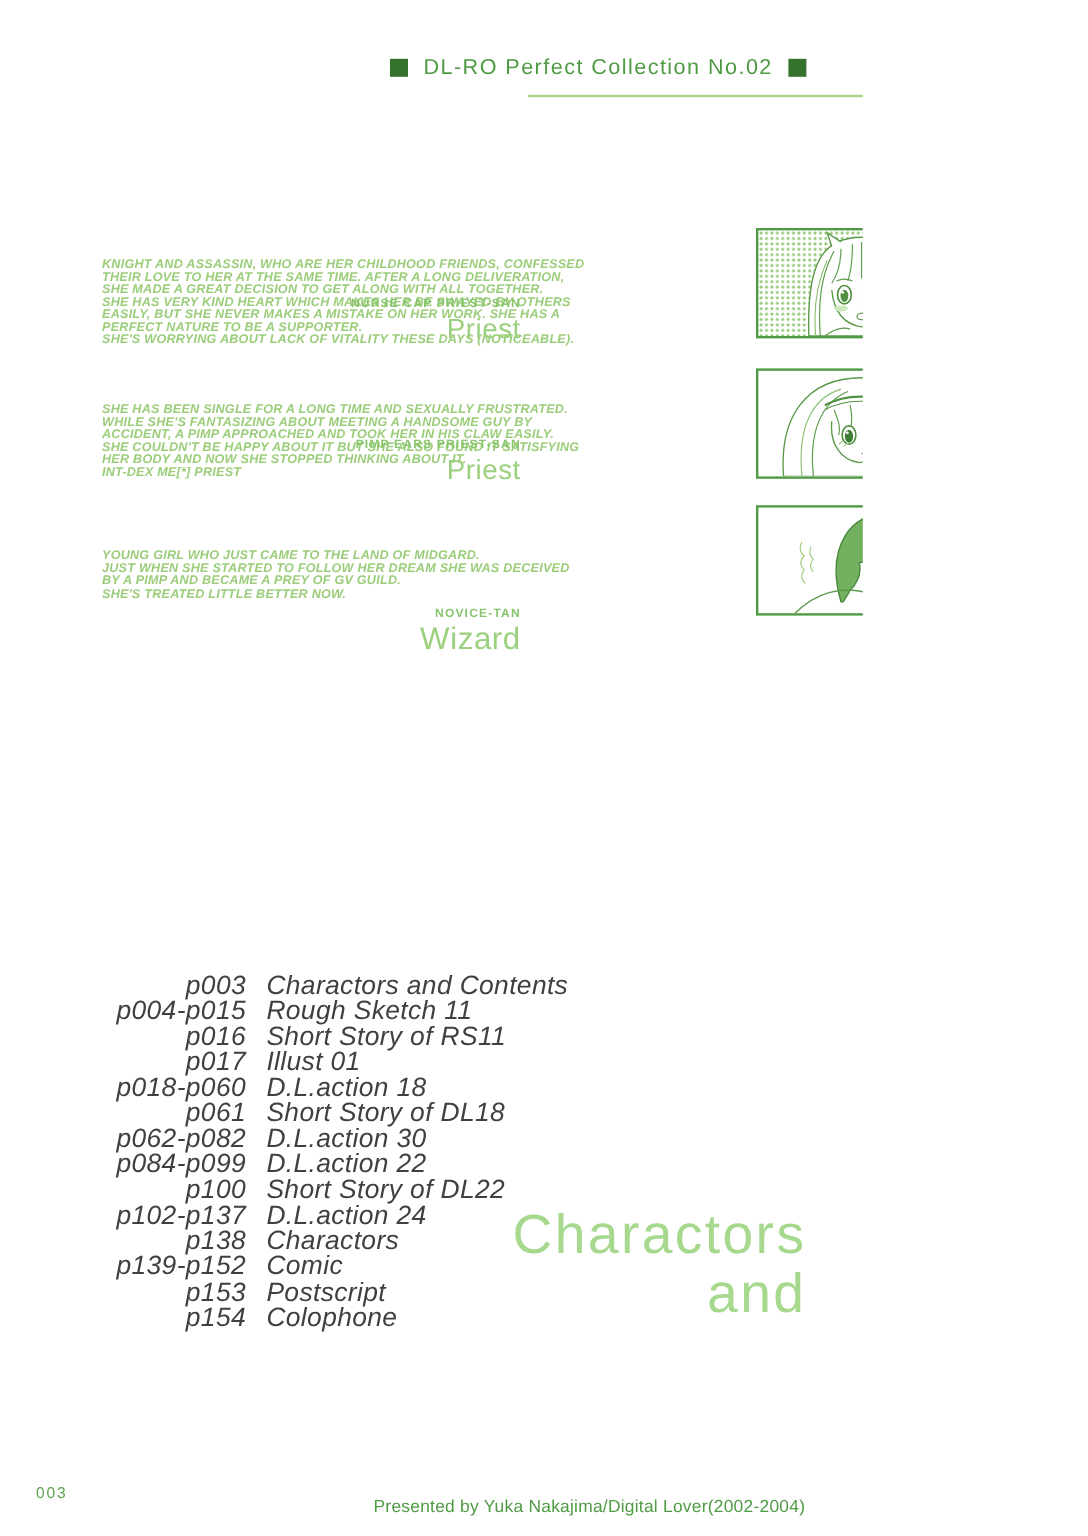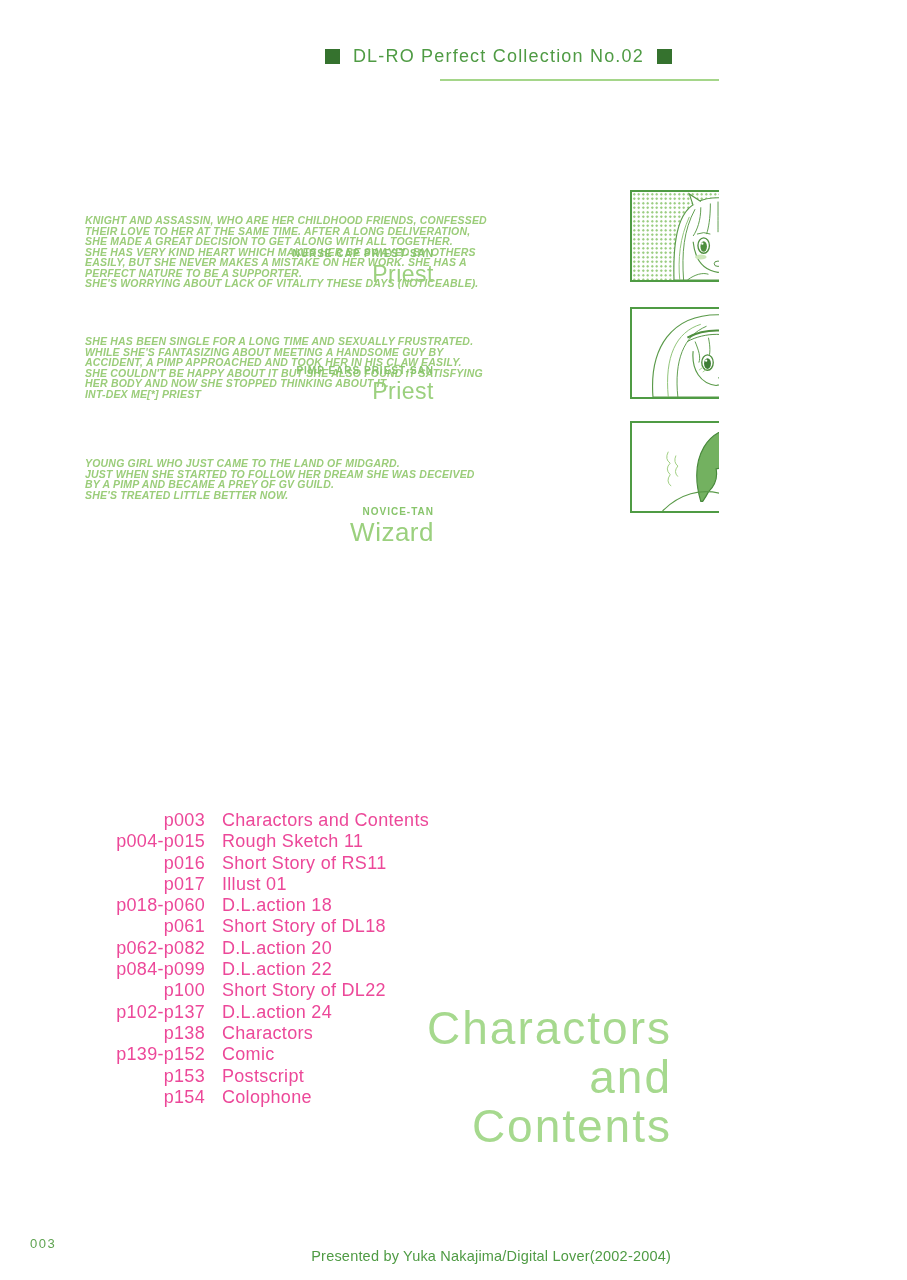--- a/index.html
+++ b/index.html
@@ -30,21 +30,21 @@
   .char-label.l2 .char-job{font-size:26px;}
   
   .panel{
     position:absolute;left:630px;width:177px;height:92px;box-sizing:border-box;
     border:2px solid #4f9b44;background:#ffffff;overflow:hidden;
   }
   .panel.p0{top:190px;background-image:radial-gradient(#93c978 1.1px, rgba(255,255,255,0) 1.3px);background-size:4.5px 4.5px;}
   .panel.p1{top:307px;} .panel.p2{top:421px;}
   .panel svg{display:block;width:100%;height:100%;}
   
-  .toc{position:absolute;left:55px;top:810px;color:#ec4899;font-size:18px;letter-spacing:0.3px;}
+  .toc{position:absolute;left:55px;top:810px;color:#404040;font-size:22px;letter-spacing:0.3px;font-style:italic;}
   .toc-row{display:flex;line-height:21.3px;}
   .toc-pages{display:inline-block;width:150px;text-align:right;}
   .toc-title{margin-left:17px;}
   
   .big-title{
     position:absolute;right:47px;top:1004px;text-align:right;
     color:#a6d98e;font-size:46px;line-height:49px;letter-spacing:2px;
   }
   
   .credit{position:absolute;right:48px;top:1248px;color:#4f9b44;font-size:14.5px;letter-spacing:0.2px;}
@@ -188,21 +188,21 @@
       <div class="toc-row">
       <span class="toc-pages">p018-p060</span>
       <span class="toc-title">D.L.action 18</span>
     </div>
       <div class="toc-row">
       <span class="toc-pages">p061</span>
       <span class="toc-title">Short Story of DL18</span>
     </div>
       <div class="toc-row">
       <span class="toc-pages">p062-p082</span>
-      <span class="toc-title">D.L.action 20</span>
+      <span class="toc-title">D.L.action 30</span>
     </div>
       <div class="toc-row">
       <span class="toc-pages">p084-p099</span>
       <span class="toc-title">D.L.action 22</span>
     </div>
       <div class="toc-row">
       <span class="toc-pages">p100</span>
       <span class="toc-title">Short Story of DL22</span>
     </div>
       <div class="toc-row">
@@ -223,19 +223,18 @@
     </div>
       <div class="toc-row">
       <span class="toc-pages">p154</span>
       <span class="toc-title">Colophone</span>
     </div>
     </div>
 
   <div class="big-title">
     <div>Charactors</div>
     <div>and</div>
-    <div>Contents</div>
   </div>
 
   <div class="credit">Presented by Yuka Nakajima/Digital Lover(2002-2004)</div>
   <div class="page-number">003</div>
 
 </div>
 
 </body></html>

